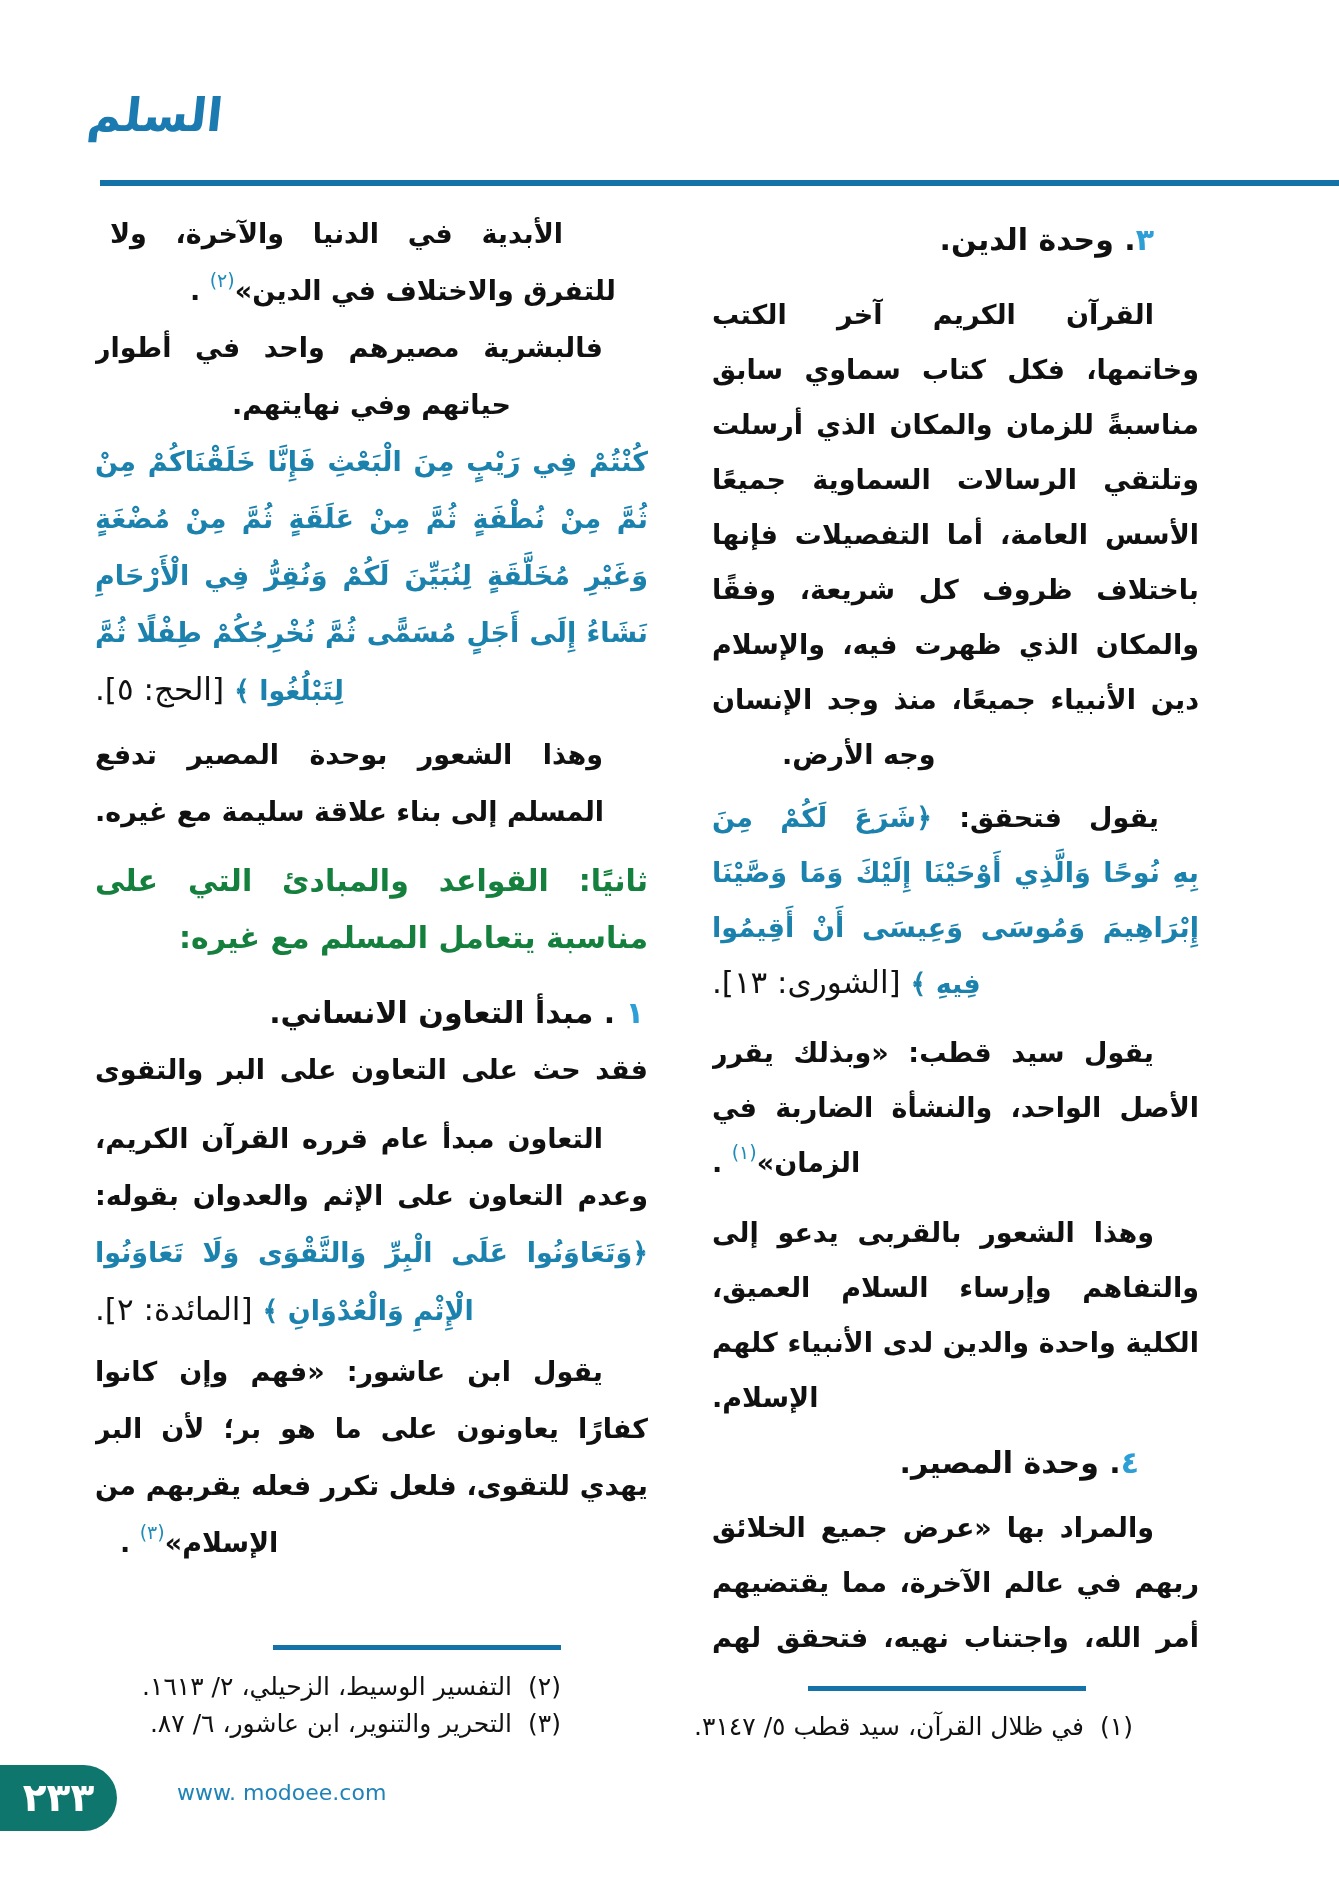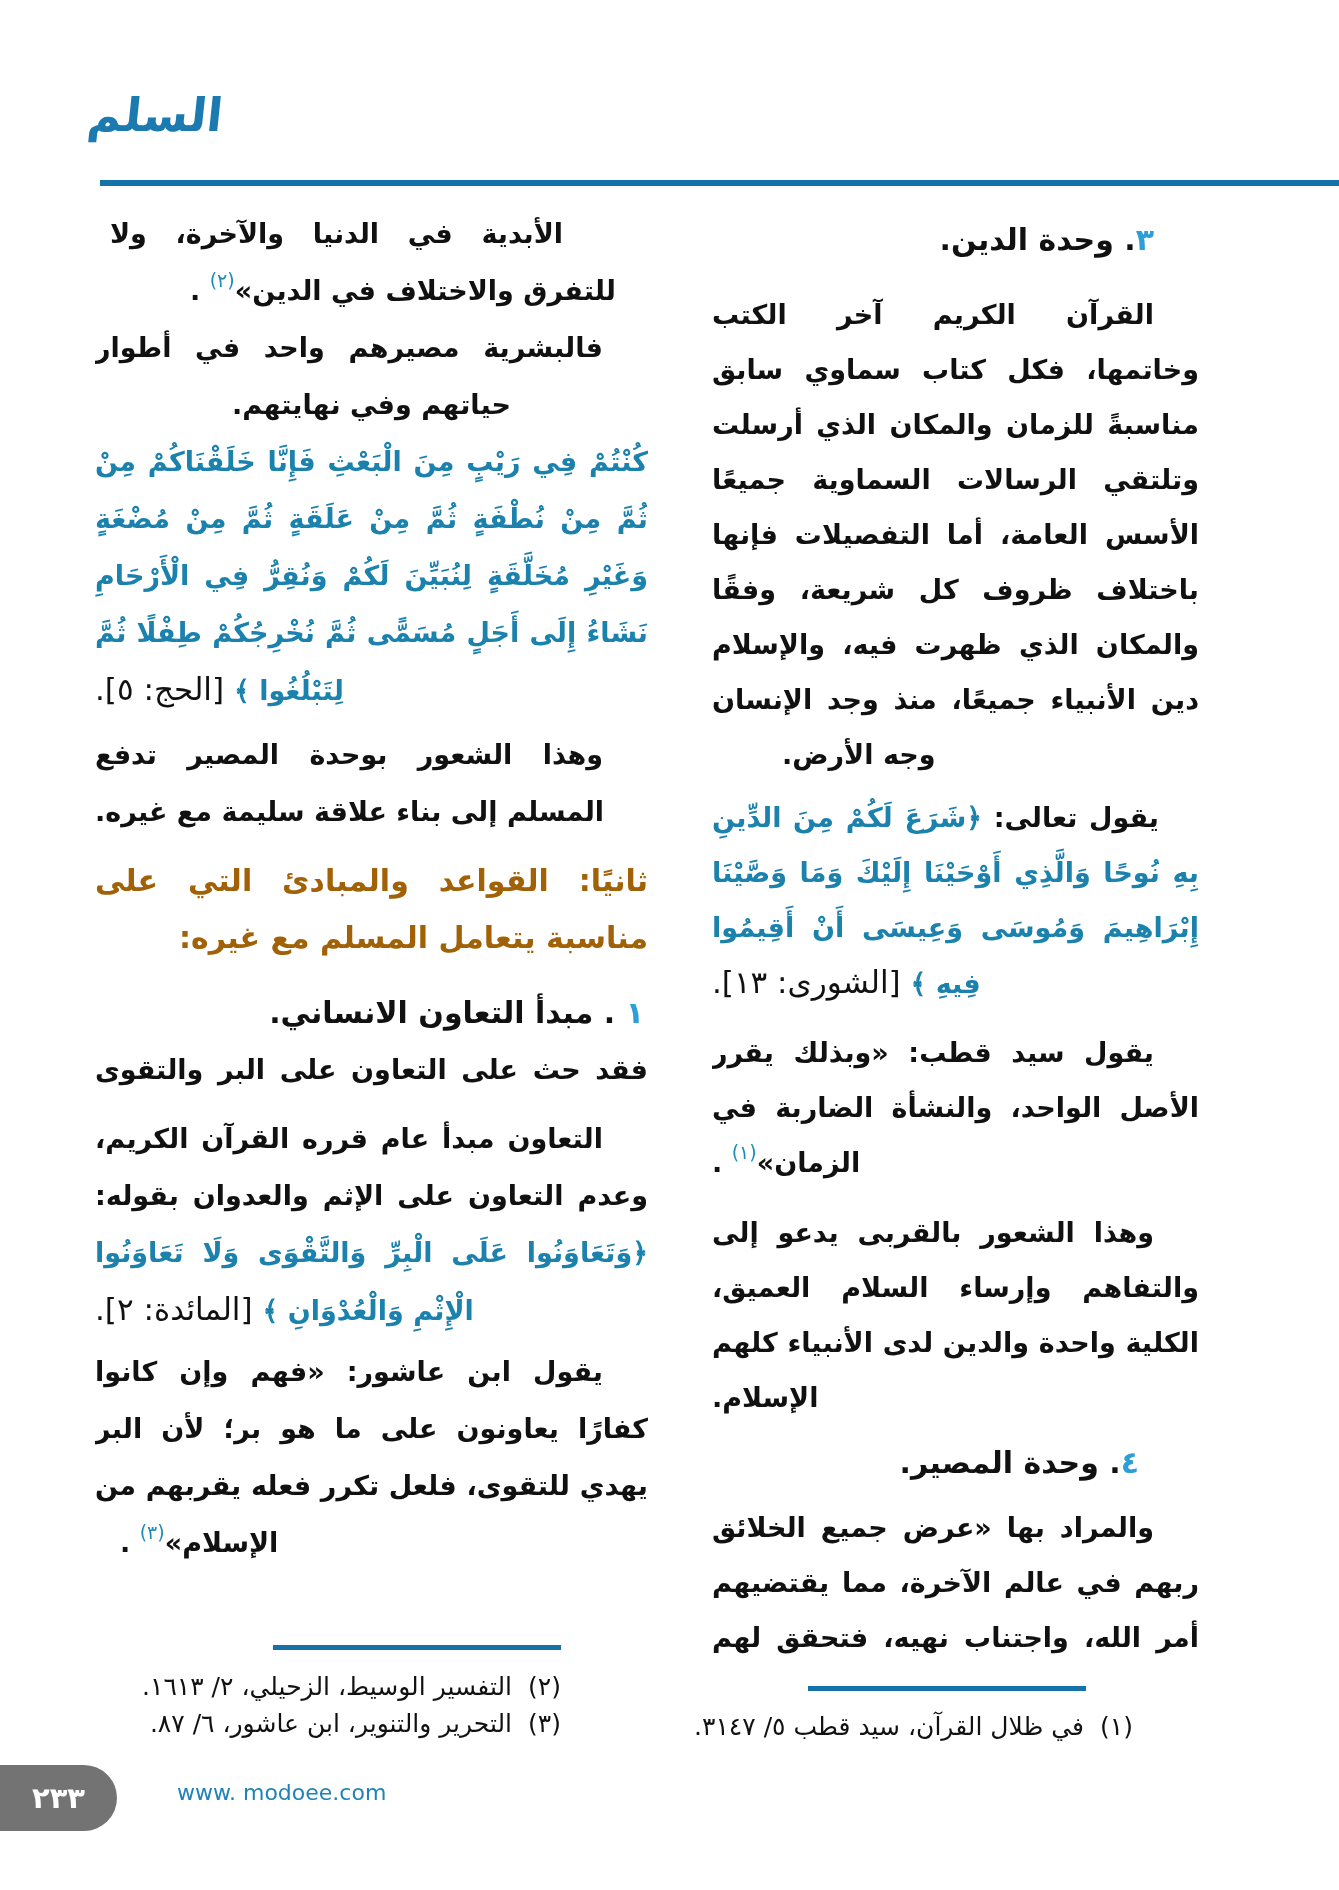--- a/index.html
+++ b/index.html
@@ -25,38 +25,38 @@
   .line{overflow:hidden;white-space:normal;}
   .al-j{text-align:justify;text-align-last:justify;}
   .al-r{text-align:right;}
   .al-l{text-align:left;}
   .al-c{text-align:center;}
   .s-body{font-weight:700;color:#111;}
   .s-quran{font-weight:700;color:#1b81ad;}
   .s-ref{font-weight:400;color:#111;font-size:31px;}
   .s-sup{font-weight:400;color:#1f8cb8;font-size:19px;position:relative;top:-13px;}
   .s-num{font-weight:700;color:#2d9fd6;}
-  .s-bh{font-weight:700;color:#a16207;font-size:30px;}
+  .s-bh{font-weight:700;color:#15803d;font-size:30px;}
   .h{font-size:30px;}
   .bh{font-size:30px;}
   
   .fn-rule{position:absolute;height:5px;background:#1472a8;}
   .fn-rule-left{left:273px;top:1645px;width:288px;}
   .fn-rule-right{left:808px;top:1686px;width:278px;}
   
   .footnotes{position:absolute;direction:rtl;font-size:25px;font-weight:400;color:#111;}
   .footnotes-left{left:95px;top:1668px;width:466px;}
   .footnotes-right{left:690px;top:1708px;width:443px;}
   .fn-row{line-height:37px;text-align:right;}
   .fn-marker{margin-left:16px;}
   
   .page-badge{
     position:absolute;left:0;top:1765px;width:117px;height:66px;
-    background:#737373;border-radius:0 33px 33px 0;
-    color:#ffffff;font-size:29px;font-weight:700;
+    background:#0f766e;border-radius:0 33px 33px 0;
+    color:#ffffff;font-size:39px;font-weight:700;
     text-align:center;line-height:66px;direction:rtl;
   }
   .website{
     position:absolute;left:148px;top:1780px;
     color:#1f83b8;font-size:22px;font-weight:400;direction:ltr;margin-left:29px;
   }
 </style>
 </head>
 <body>
 
@@ -69,21 +69,21 @@
       <div class="line al-r h" style="text-indent: 45px;"><span class="s-num">٣</span><span class="s-body">. وحدة الدين.</span></div>
       <div class="line al-j" style="margin-top: 20px; text-indent: 45px;"><span class="s-body">القرآن الكريم آخر الكتب السماوية</span></div>
       <div class="line al-j"><span class="s-body">وخاتمها، فكل كتاب سماوي سابق كانت</span></div>
       <div class="line al-j"><span class="s-body">مناسبةً للزمان والمكان الذي أرسلت فيه،</span></div>
       <div class="line al-j"><span class="s-body">وتلتقي الرسالات السماوية جميعًا في</span></div>
       <div class="line al-j"><span class="s-body">الأسس العامة، أما التفصيلات فإنها تختلف</span></div>
       <div class="line al-j"><span class="s-body">باختلاف ظروف كل شريعة، وفقًا للزمان</span></div>
       <div class="line al-j"><span class="s-body">والمكان الذي ظهرت فيه، والإسلام هو</span></div>
       <div class="line al-j"><span class="s-body">دين الأنبياء جميعًا، منذ وجد الإنسان على</span></div>
       <div class="line al-l" style="padding-left: 70px;"><span class="s-body">وجه الأرض.</span></div>
-      <div class="line al-j" style="margin-top: 8px; text-indent: 40px;"><span class="s-body">يقول تعالى: </span><span class="s-quran">﴿شَرَعَ لَكُمْ مِنَ الدِّينِ مَا وَصَّى</span></div>
+      <div class="line al-j" style="margin-top: 8px; text-indent: 40px;"><span class="s-body">يقول فتحقق: </span><span class="s-quran">﴿شَرَعَ لَكُمْ مِنَ الدِّينِ مَا وَصَّى</span></div>
       <div class="line al-j"><span class="s-quran">بِهِ نُوحًا وَالَّذِي أَوْحَيْنَا إِلَيْكَ وَمَا وَصَّيْنَا بِهِ</span></div>
       <div class="line al-j"><span class="s-quran">إِبْرَاهِيمَ وَمُوسَى وَعِيسَى أَنْ أَقِيمُوا الدِّينَ وَلَا تَتَفَرَّقُوا</span></div>
       <div class="line al-l"><span class="s-quran">فِيهِ ﴾</span><span class="s-ref"> [الشورى: ١٣].</span></div>
       <div class="line al-j" style="margin-top: 15px; text-indent: 45px;"><span class="s-body">يقول سيد قطب: «وبذلك يقرر حقيقة</span></div>
       <div class="line al-j"><span class="s-body">الأصل الواحد، والنشأة الضاربة في أصول</span></div>
       <div class="line al-l"><span class="s-body">الزمان»</span><span class="s-sup">(١)</span><span class="s-body"> .</span></div>
       <div class="line al-j" style="margin-top: 15px; text-indent: 45px;"><span class="s-body">وهذا الشعور بالقربى يدعو إلى التعاون</span></div>
       <div class="line al-j"><span class="s-body">والتفاهم وإرساء السلام العميق، فالأصول</span></div>
       <div class="line al-j"><span class="s-body">الكلية واحدة والدين لدى الأنبياء كلهم هو</span></div>
       <div class="line al-l"><span class="s-body">الإسلام.</span></div>

